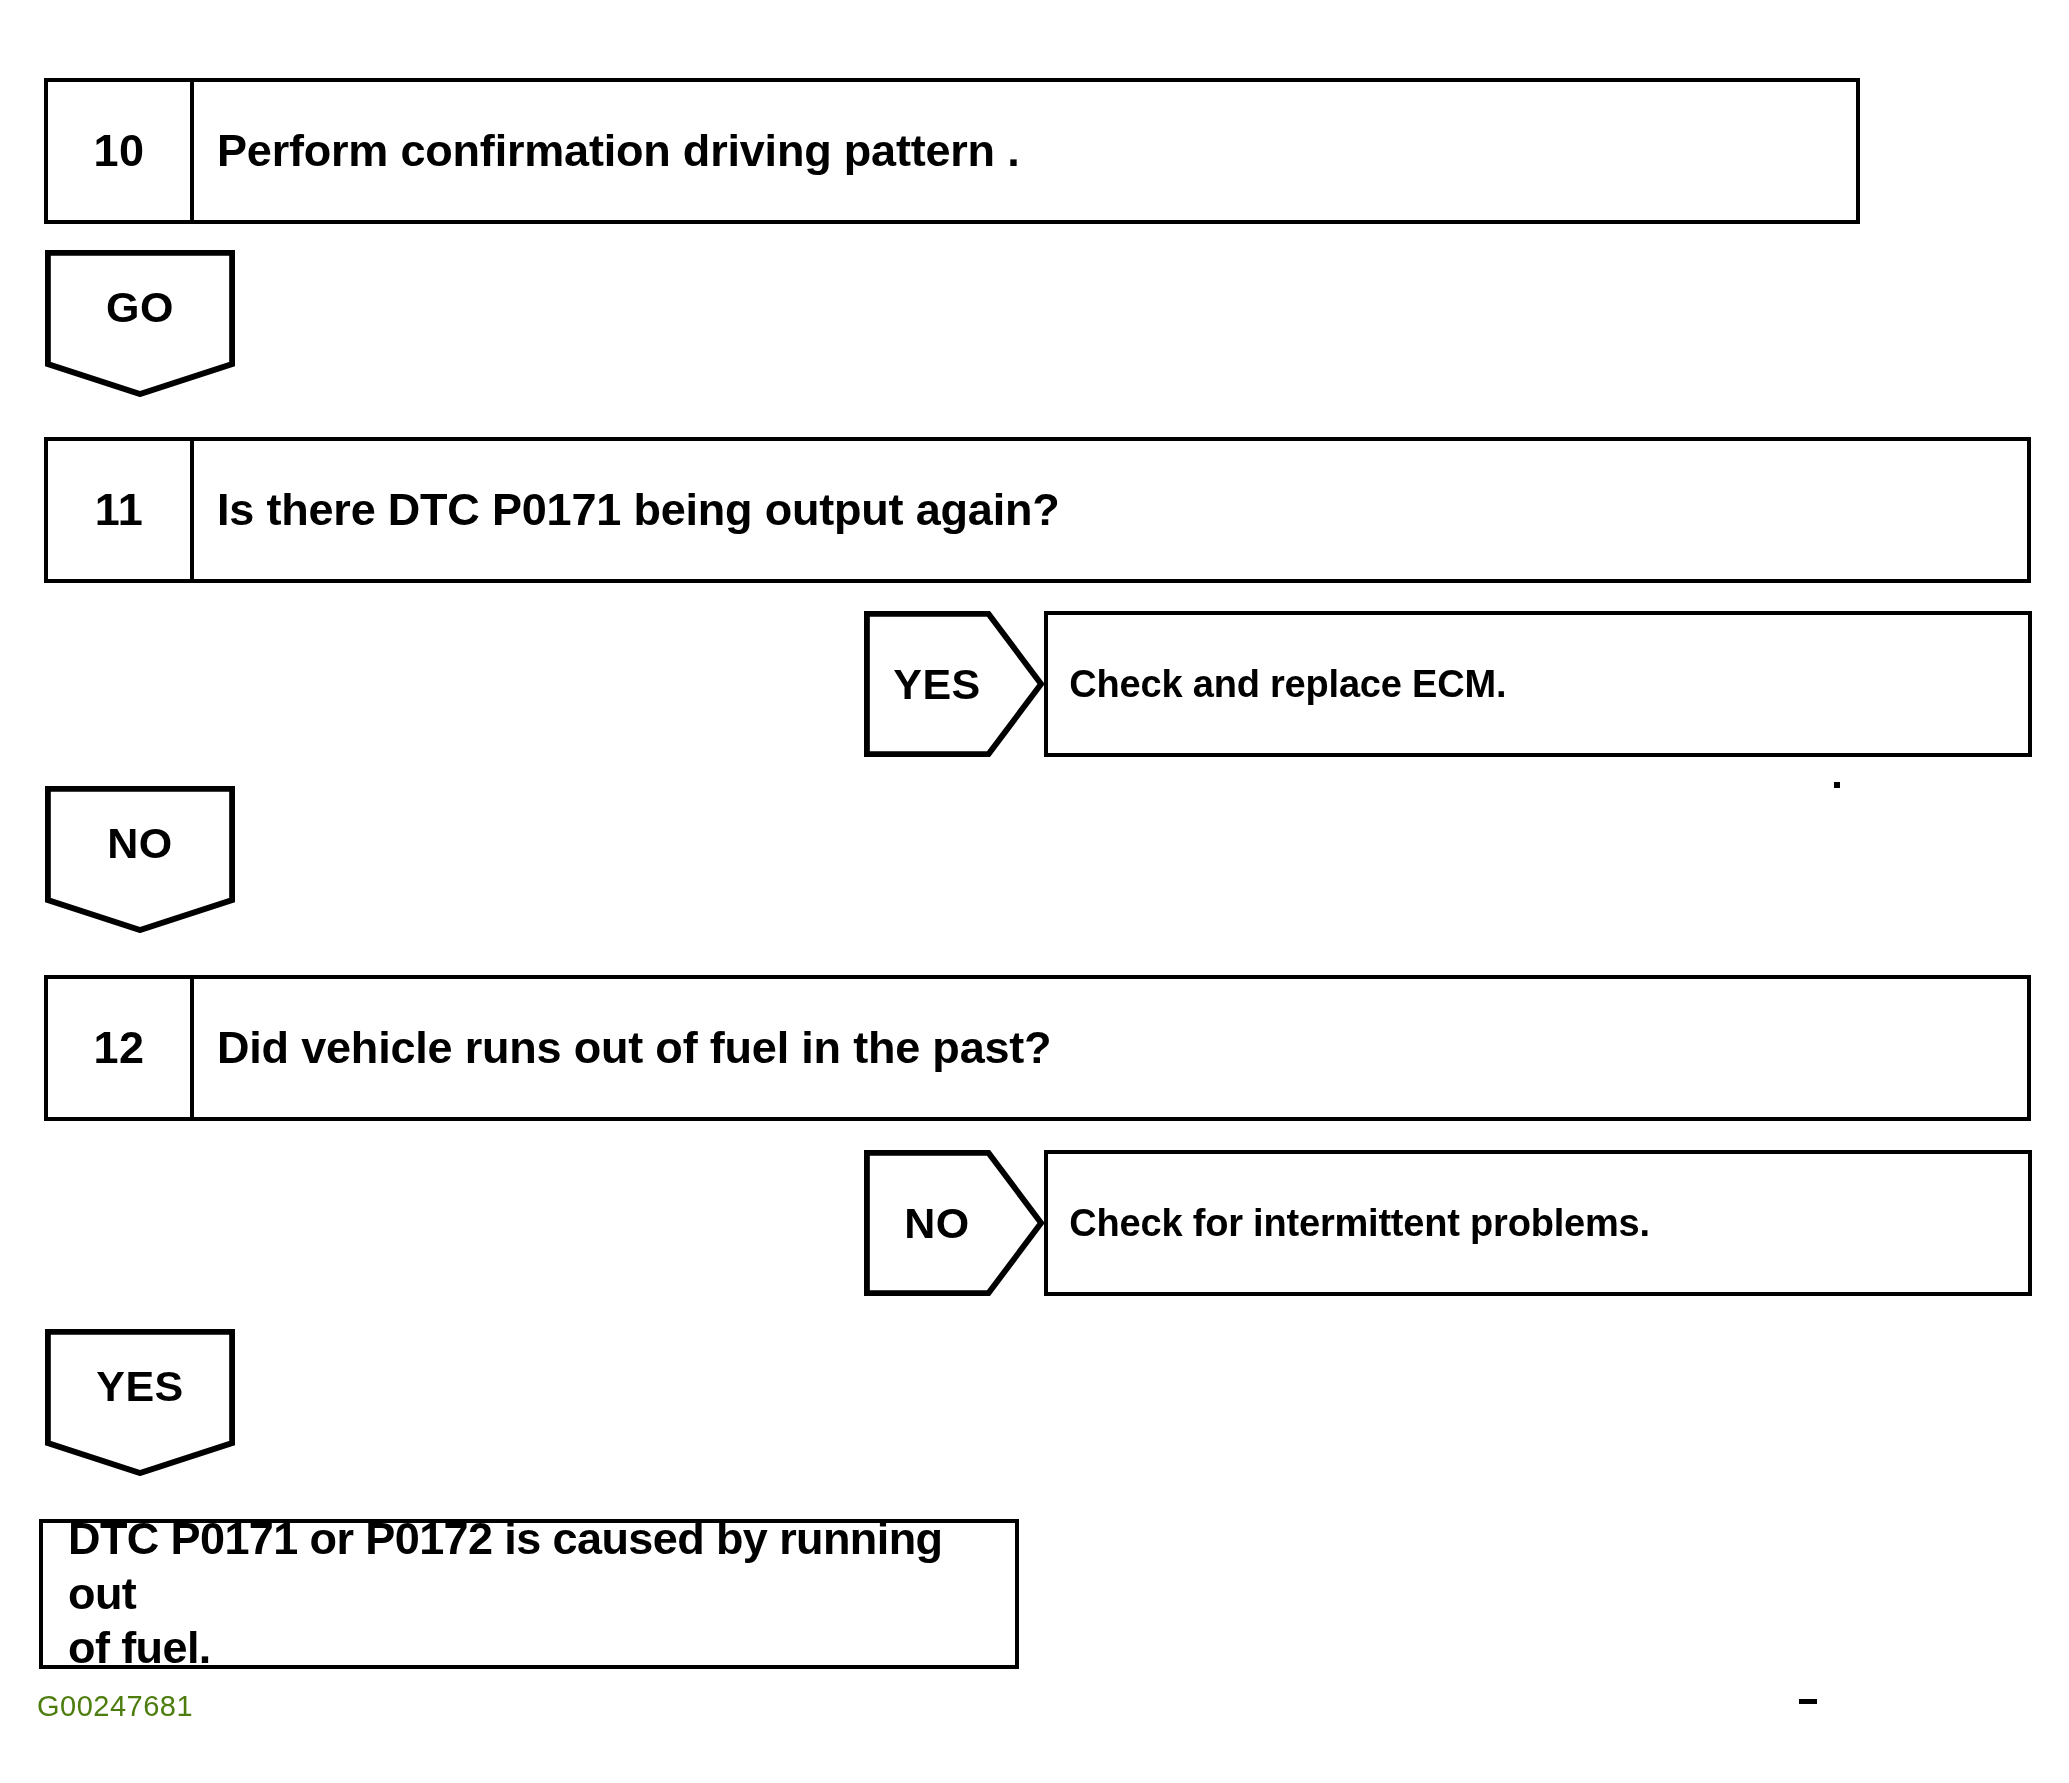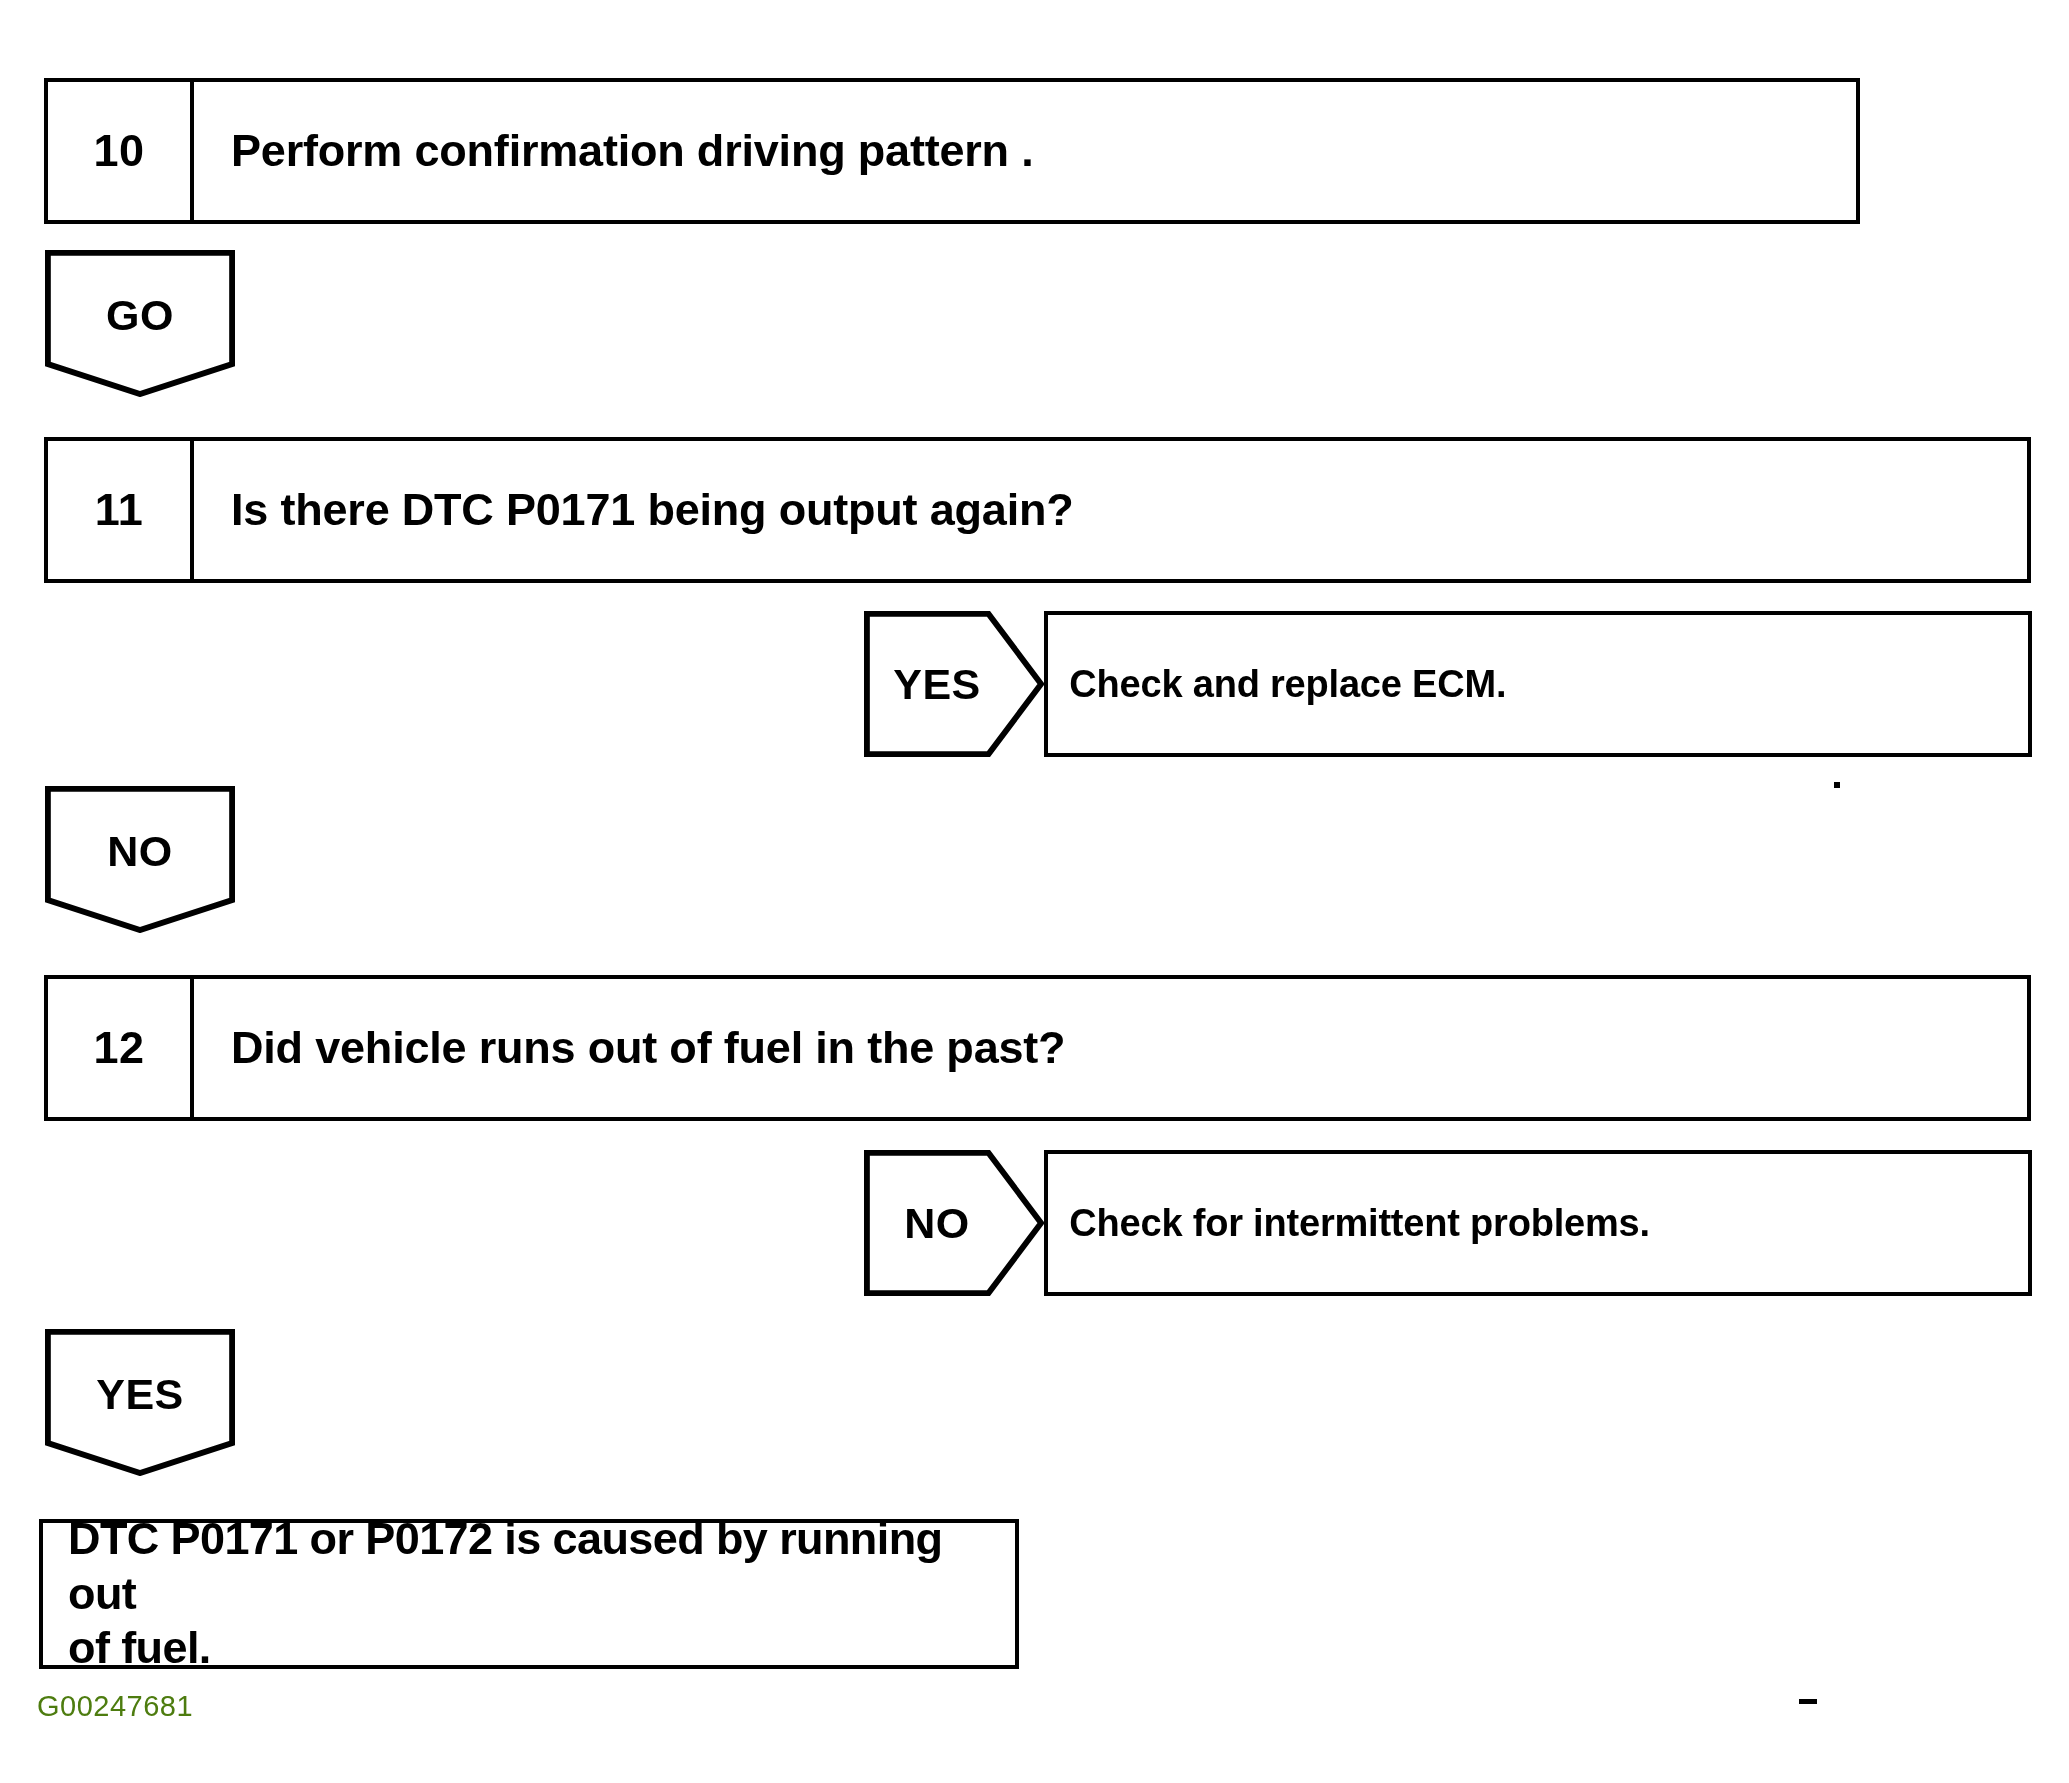--- a/index.html
+++ b/index.html
@@ -41,33 +41,32 @@
     letter-spacing: 0.5px;
   }
   .step-text {
     flex: 1 1 auto;
     display: flex;
     align-items: center;
     padding-left: 23px;
     font-size: 45px;
     font-weight: bold;
     letter-spacing: -0.2px;
-    margin-left: 14px;
   }
 
   
   .pent-down {
     position: absolute;
     width: 190px;
     height: 147px;
   }
   .pent-down svg { display: block; width: 100%; height: 100%; }
   .pent-down .pent-label {
     position: absolute;
-    top: 8px;
+    top: 0;
     left: 0;
     width: 190px;
     height: 115px;
     display: flex;
     align-items: center;
     justify-content: center;
     font-size: 43px;
     font-weight: bold;
     letter-spacing: 0.5px;
   }

